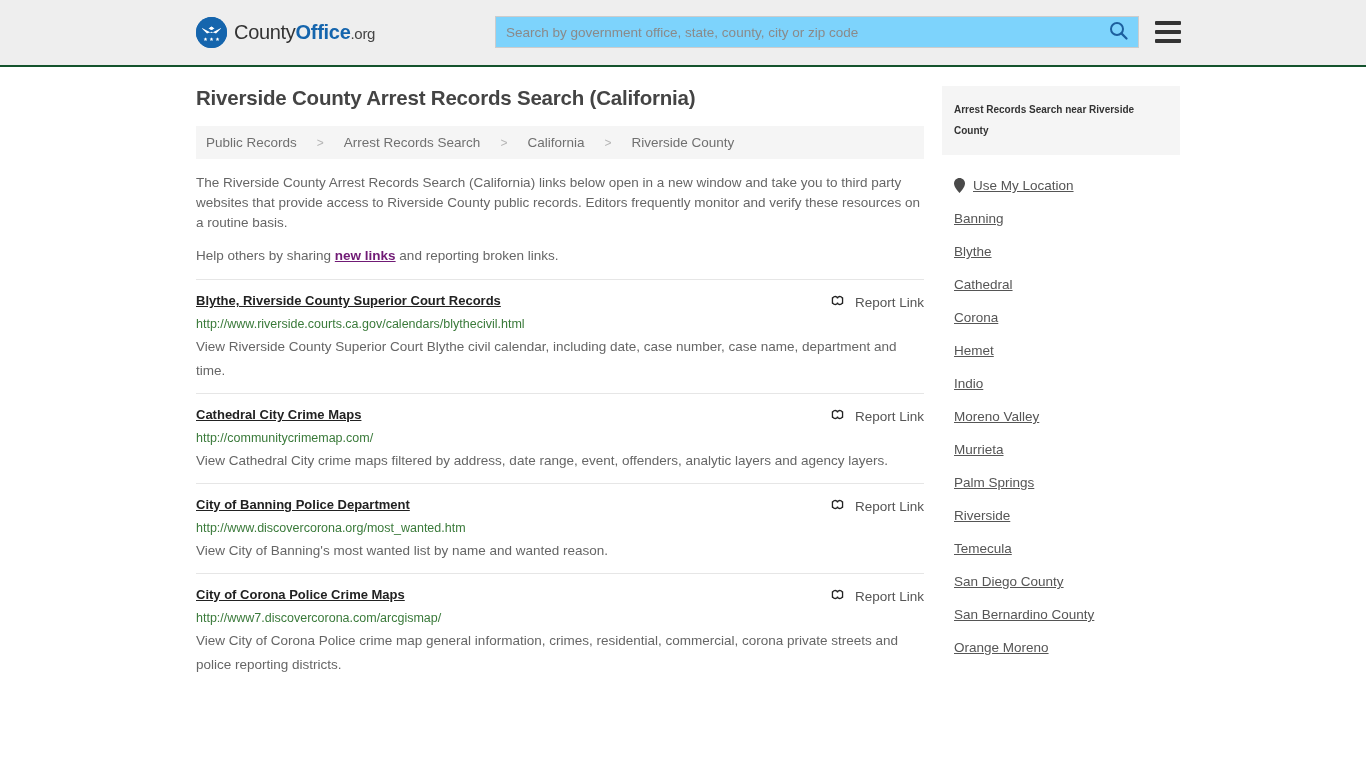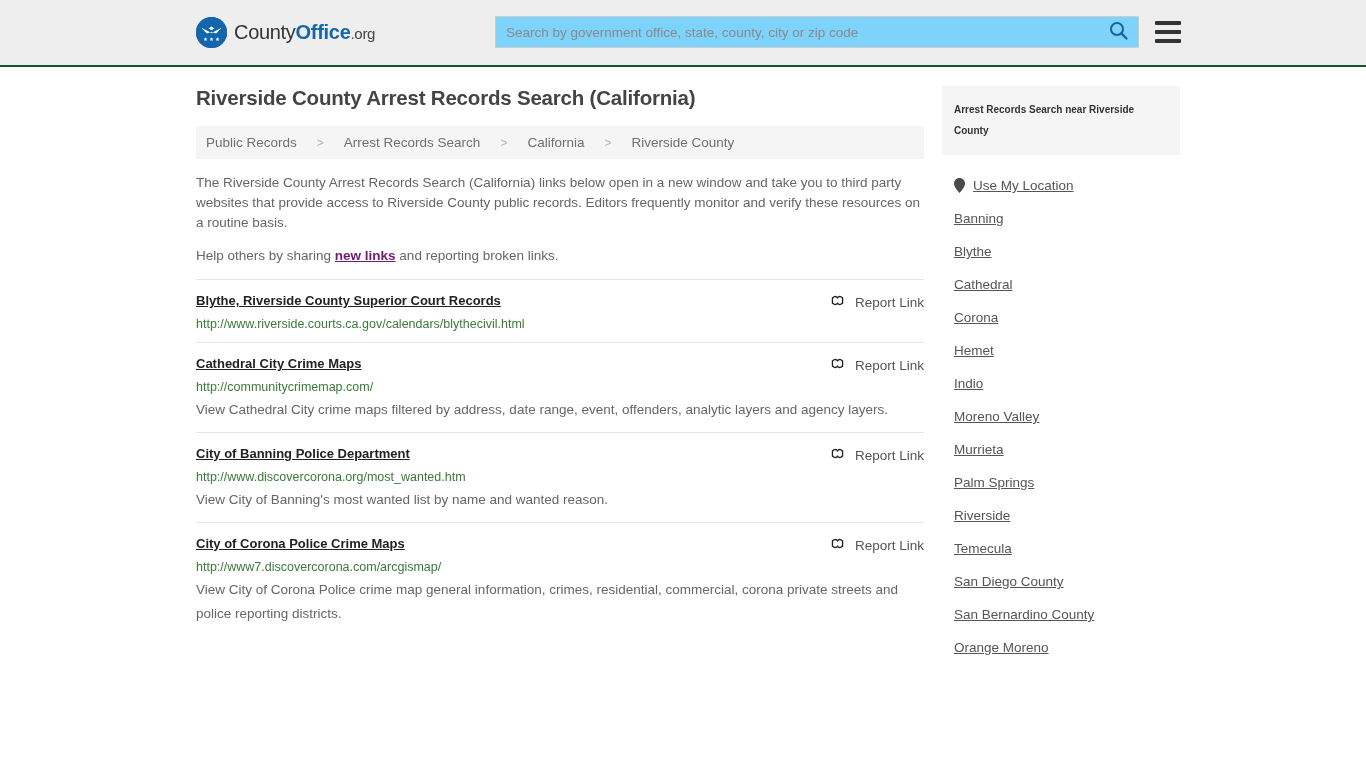--- a/index.html
+++ b/index.html
@@ -287,20 +287,21 @@
               <path d="M13 5.2 a3 3 0 0 0 -4.2 -1 L7.7 5.1" stroke="#222" stroke-width="1.4" fill="none" stroke-linecap="round"></path>
               <path d="M13 10.8 a3 3 0 0 1 -4.2 1 l-1.1 -0.9" stroke="#222" stroke-width="1.4" fill="none" stroke-linecap="round"></path>
               <line x1="2.6" y1="5.1" x2="2.6" y2="10.9" stroke="#222" stroke-width="1.4" stroke-linecap="round"></line>
               <line x1="13.4" y1="5.1" x2="13.4" y2="10.9" stroke="#222" stroke-width="1.4" stroke-linecap="round"></line>
             </svg>
           </span>
           <span>Report Link</span>
         </div>
       </div>
       <div class="result-url">http://www.riverside.courts.ca.gov/calendars/blythecivil.html</div>
+      <div class="result-desc">View Riverside County Superior Court Blythe civil calendar, including date, case number, case name, department and time.</div>
     </div>
 
     <div class="result">
       <div class="result-head">
         <a class="result-title">Cathedral City Crime Maps</a>
         <div class="report-link">
           <span>
             <svg width="15" height="15" viewBox="0 0 16 16" aria-hidden="true">
               <path d="M3 5.2 a3 3 0 0 1 4.2 -1 l1.1 0.9" stroke="#222" stroke-width="1.4" fill="none" stroke-linecap="round"></path>
               <path d="M3 10.8 a3 3 0 0 0 4.2 1 l1.1 -0.9" stroke="#222" stroke-width="1.4" fill="none" stroke-linecap="round"></path>

